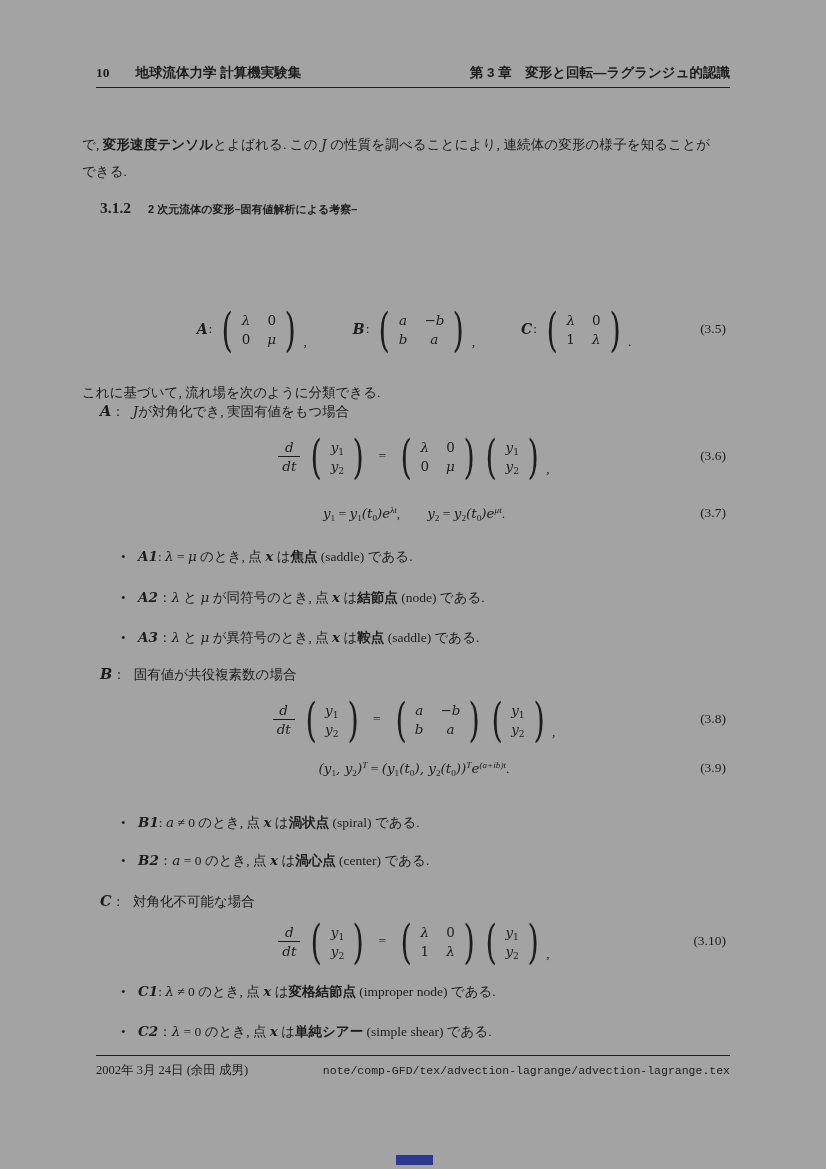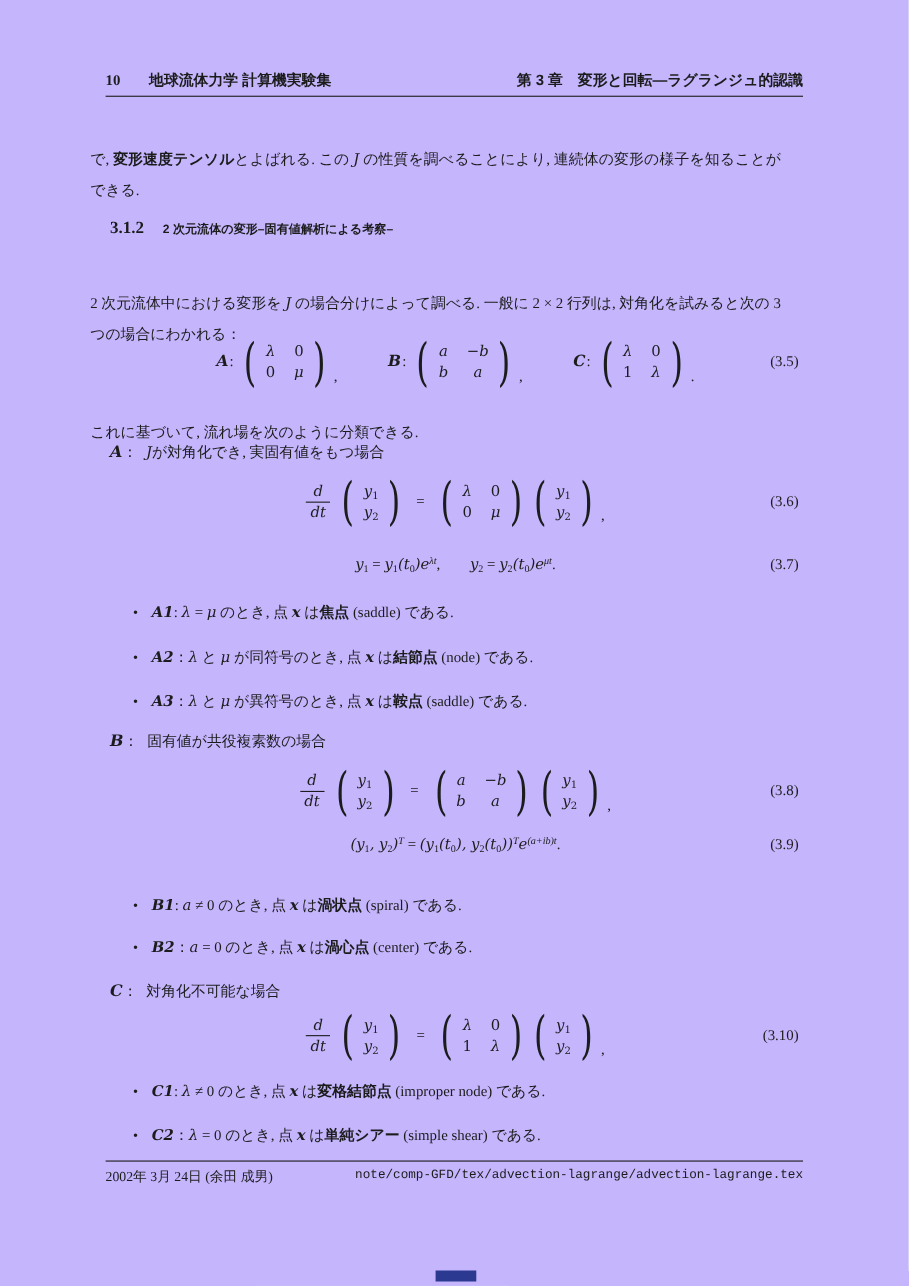--- a/index.html
+++ b/index.html
@@ -1,36 +1,36 @@
 <!DOCTYPE html>
 <html><head>
 <meta charset="utf-8">
 <style>
   html,body { margin:0; padding:0; background:#e8e8e8; }
   .page {
     position:relative; width:826px; height:1169px; margin:0 auto;
-    background:#c4b5fd; overflow:hidden; color:#1c1c1c;
+    background:#a3a3a3; overflow:hidden; color:#1c1c1c;
     font-family:"Liberation Serif","DejaVu Serif",serif; font-size:13.5px;
   }
   
   .r-jp  { font-family:"Liberation Serif","DejaVu Serif",serif; font-style:normal; }
   .r-r   { font-family:"Liberation Serif","DejaVu Serif",serif; font-style:normal; }
   .r-m   { font-family:"DejaVu Serif","Liberation Serif",serif; font-style:italic; }
   .r-mb  { font-family:"DejaVu Serif","Liberation Serif",serif; font-style:italic; font-weight:bold; }
   .r-b   { font-family:"Liberation Sans","DejaVu Sans",sans-serif; font-weight:bold; }
   sub.rsub { font-size:0.68em; font-style:normal; line-height:0; vertical-align:-0.3em; }
   sup.rsup { font-size:0.68em; font-style:italic; line-height:0; vertical-align:0.5em; }
 
   
   .header { position:absolute; top:64px; left:96px; width:634px; display:flex; align-items:baseline; }
   .page-num { font-weight:bold; font-size:13.5px; }
   .book-title { margin-left:26px; font-family:"Liberation Sans","DejaVu Sans",sans-serif; font-weight:bold; font-size:13.5px; }
   .chapter-title { margin-left:auto; font-family:"Liberation Sans","DejaVu Sans",sans-serif; font-weight:bold; font-size:13.5px; }
   .rule { position:absolute; left:96px; width:634px; border-top:1.6px solid #1c1c1c; }
-  .footer-row { position:absolute; top:1062px; left:96px; width:634px; display:flex; align-items:flex-start; font-size:12.5px; }
+  .footer-row { position:absolute; top:1062px; left:96px; width:634px; display:flex; align-items:center; font-size:12.5px; }
   .footer-path { margin-left:auto; font-family:"Liberation Mono","DejaVu Sans Mono",monospace; font-size:11.5px; }
   .blue-mark { position:absolute; left:396px; top:1155px; width:37px; height:10px; }
 
   
   .para { position:absolute; left:82px; width:628px; line-height:27px; text-align:justify; }
   .section-head { position:absolute; left:100px; display:flex; align-items:baseline; }
   .section-num { font-weight:bold; font-size:15.5px; }
   .section-title { margin-left:17px; font-family:"Liberation Sans","DejaVu Sans",sans-serif; font-weight:bold; font-size:11px; }
   .case-head { position:absolute; left:100px; line-height:22px; }
   .case-label { font-family:"DejaVu Serif","Liberation Serif",serif; font-weight:bold; font-style:italic; font-size:14.5px; }
@@ -76,21 +76,20 @@
   </div>
   <div class="rule" style="top:87px;"></div>
 
   <p class="para" style="top:117px;"><span class="r-jp">で, </span><span class="r-b">変形速度テンソル</span><span class="r-jp">とよばれる. この </span><span class="r-m">J</span><span class="r-jp"> の性質を調べることにより, 連続体の変形の様子を知ることができる.</span></p>
 
   <div class="section-head" style="top:199px;">
     <span class="section-num">3.1.2</span>
     <span class="section-title">2 次元流体の変形–固有値解析による考察–</span>
   </div>
 
-  <p class="para" style="top:248px;"><span class="r-jp">2 次元流体中における変形を </span><span class="r-m">J</span><span class="r-jp"> の場合分けによって調べる. 一般に 2 × 2 行列は, 対角化を試みると次の 3 つの場合にわかれる：</span></p>
 
   <div class="eq" style="top:301px;">
     <span class="eqbody">
       <span class="term">
         <span class="mlabel">A</span>
           <span class="mcolon">:</span>
         <span class="matrix">
             <span class="paren">(</span>
             <span class="mcells" style="grid-template-columns: repeat(2, auto);">
               <span class="mcell">λ</span>

